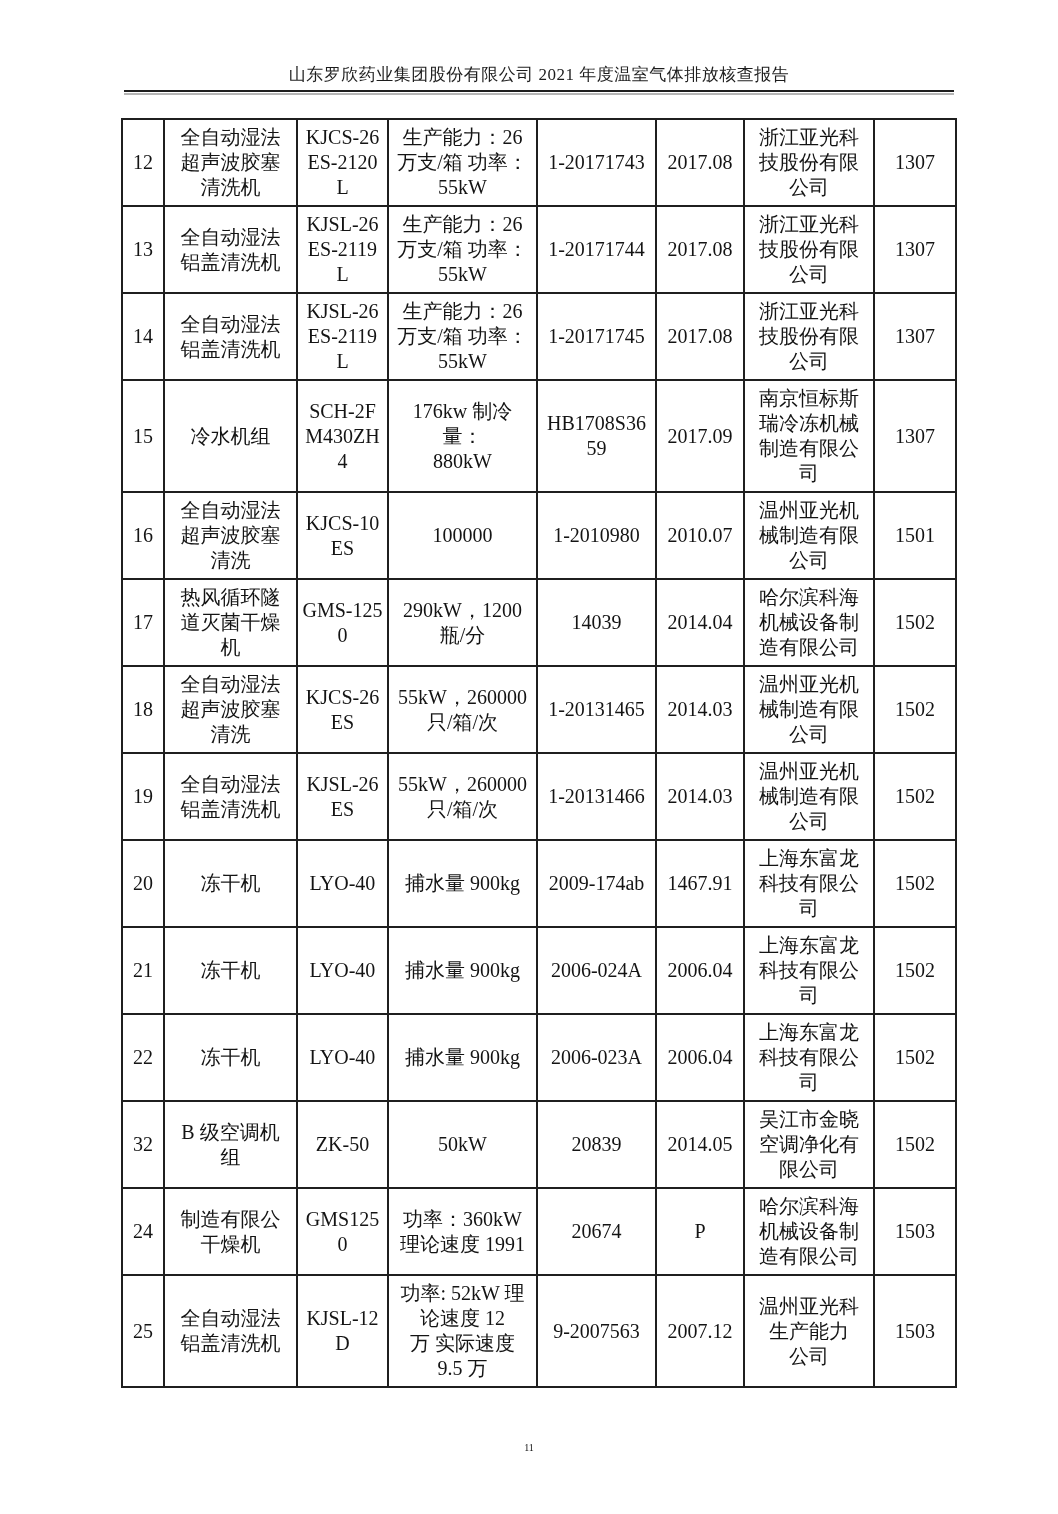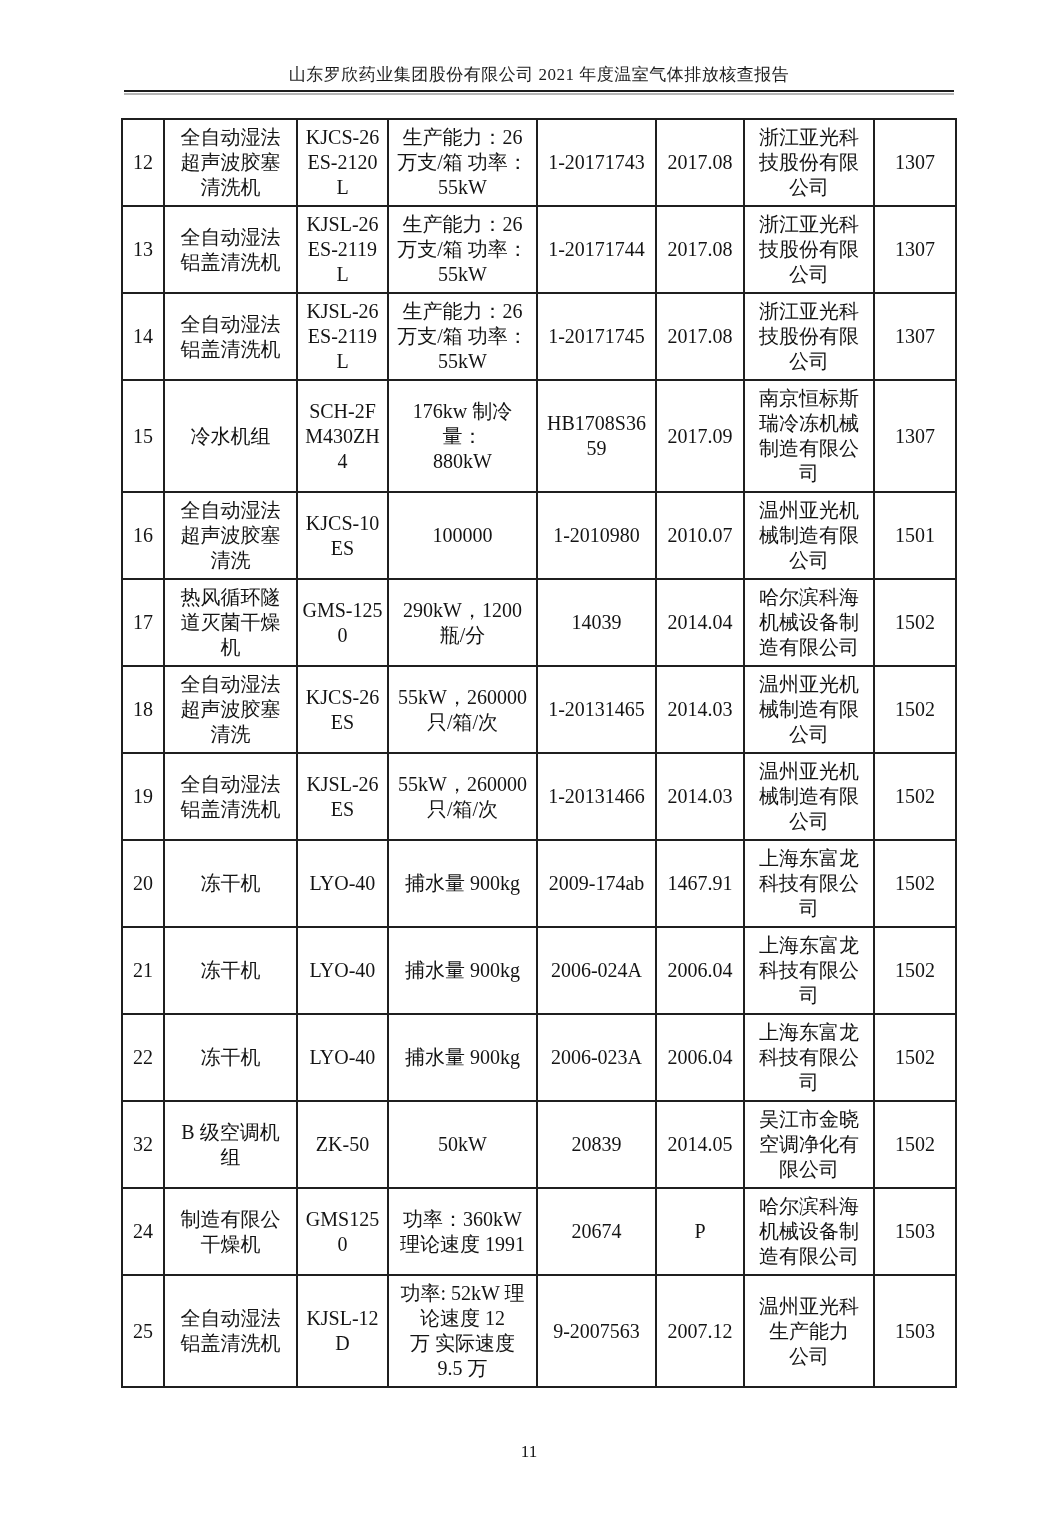--- a/index.html
+++ b/index.html
@@ -61,21 +61,21 @@
   col.c-serial{ width: 119px; }
   col.c-date  { width: 88px;  }
   col.c-maker { width: 130px; }
   col.c-code  { width: 82px;  }
   .page-num {
     position: absolute;
     left: 0;
     width: 1058px;
     top: 1442px;
     text-align: center;
-    font-size: 17px;
+    font-size: 10px;
     color: #111111;
   }
 </style>
 </head>
 <body>
 
 <div class="page">
 
   <div class="doc-head">
     <div class="title">山东罗欣药业集团股份有限公司 2021 年度温室气体排放核查报告</div>

